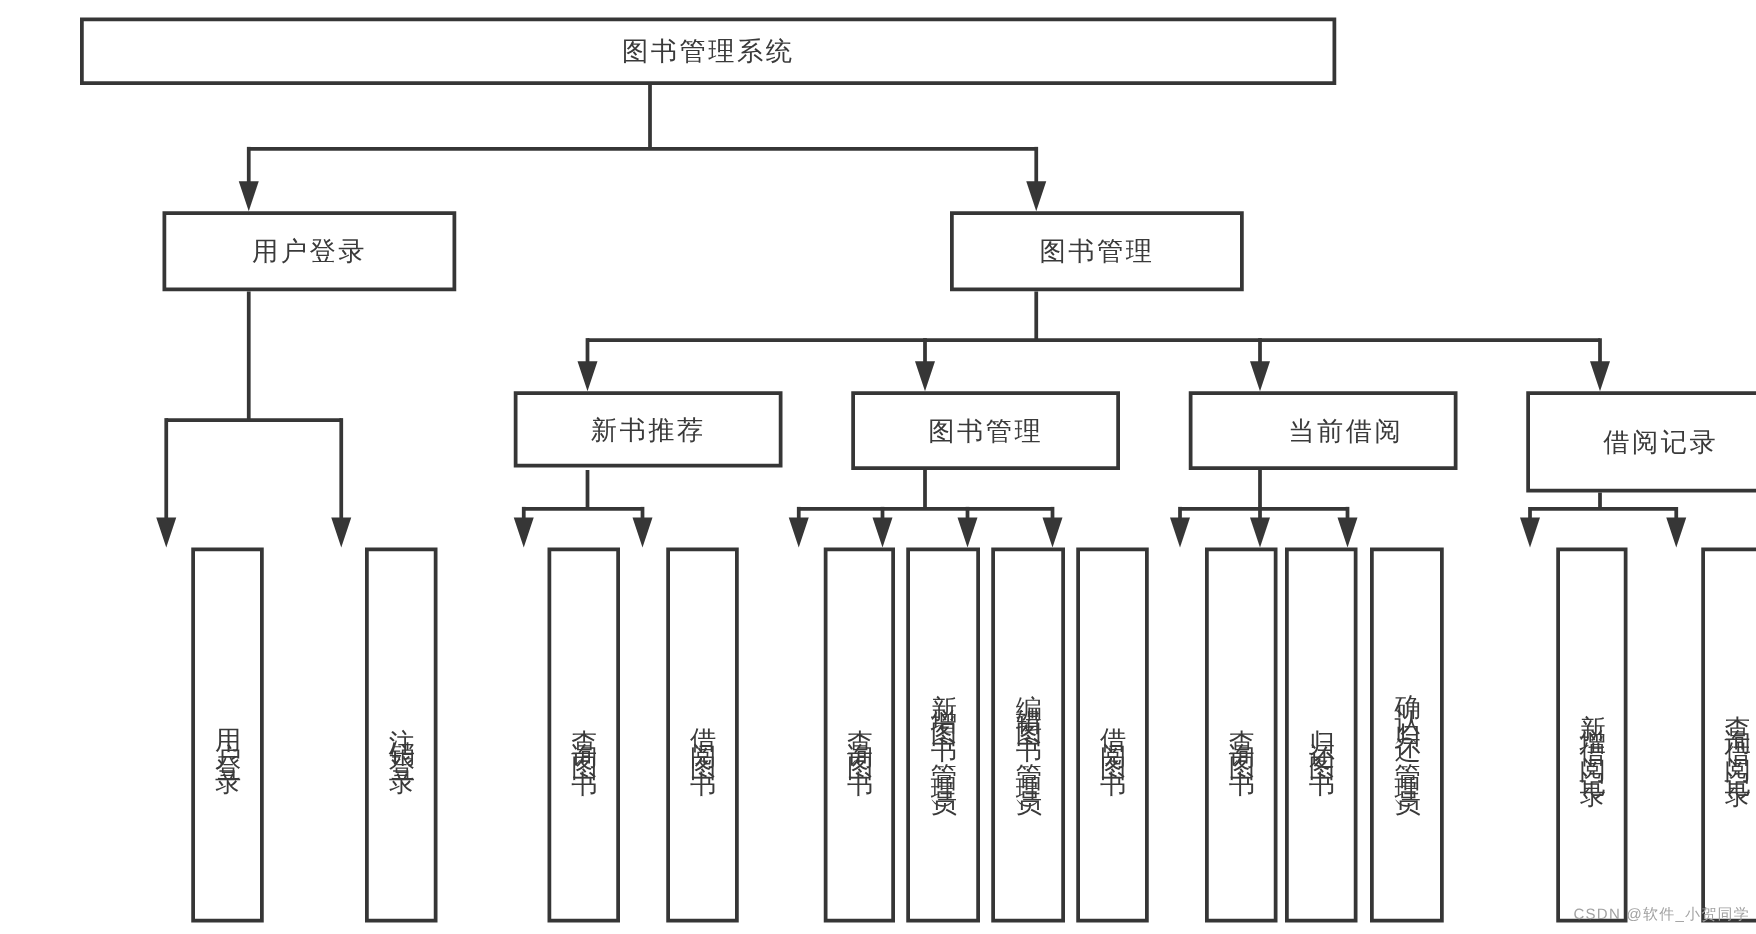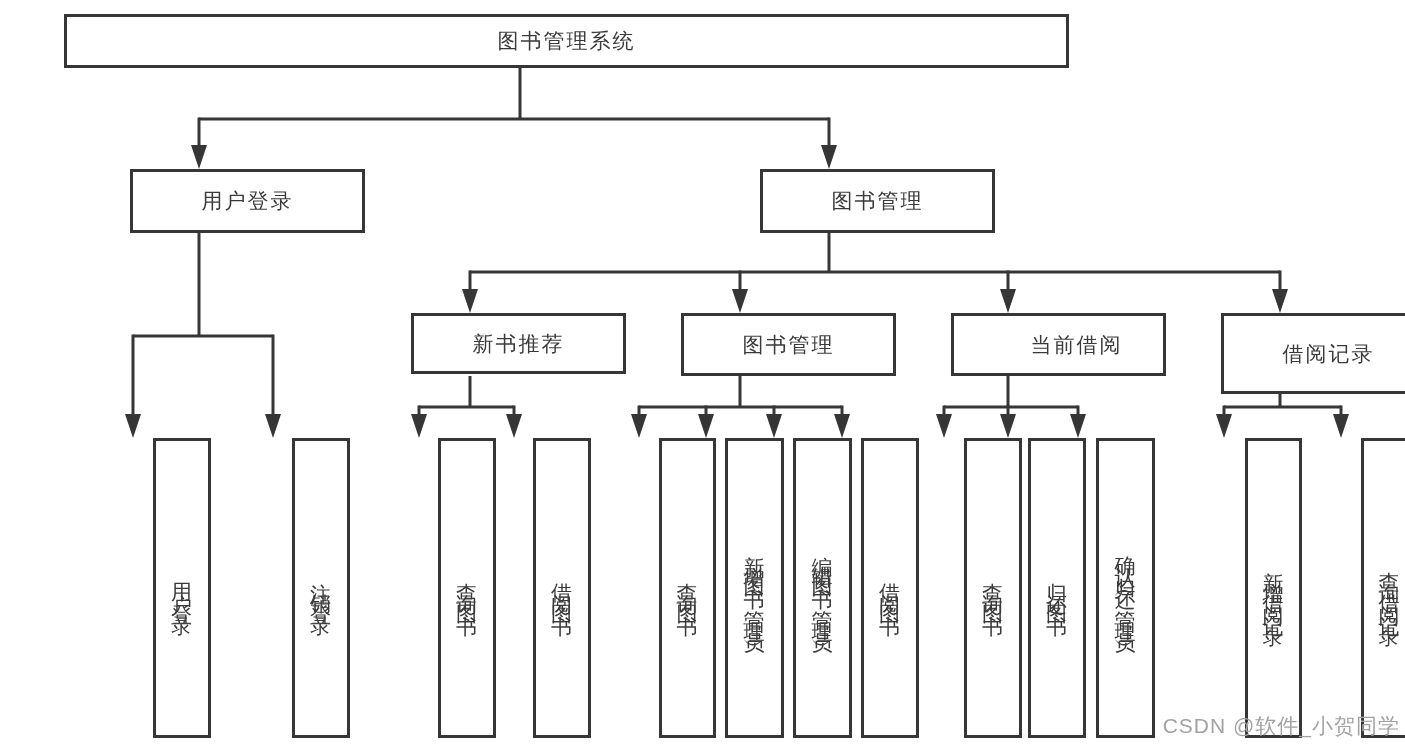--- a/index.html
+++ b/index.html
@@ -44,21 +44,21 @@
     writing-mode: vertical-rl;
     text-orientation: mixed;
     font-size: 21px;
     letter-spacing: 11px;
     line-height: 1;
   }
   .watermark {
     position: absolute;
     right: 5px;
     bottom: 7px;
-    font-size: 21px;
+    font-size: 12px;
     letter-spacing: 1px;
     color: #a2a2a2;
     white-space: nowrap;
   }
 </style>
 </head>
 <body>
 
 <div class="canvas">
   <svg class="connectors" id="connectors" viewBox="0 0 1405 747" xmlns="http://www.w3.org/2000/svg">

